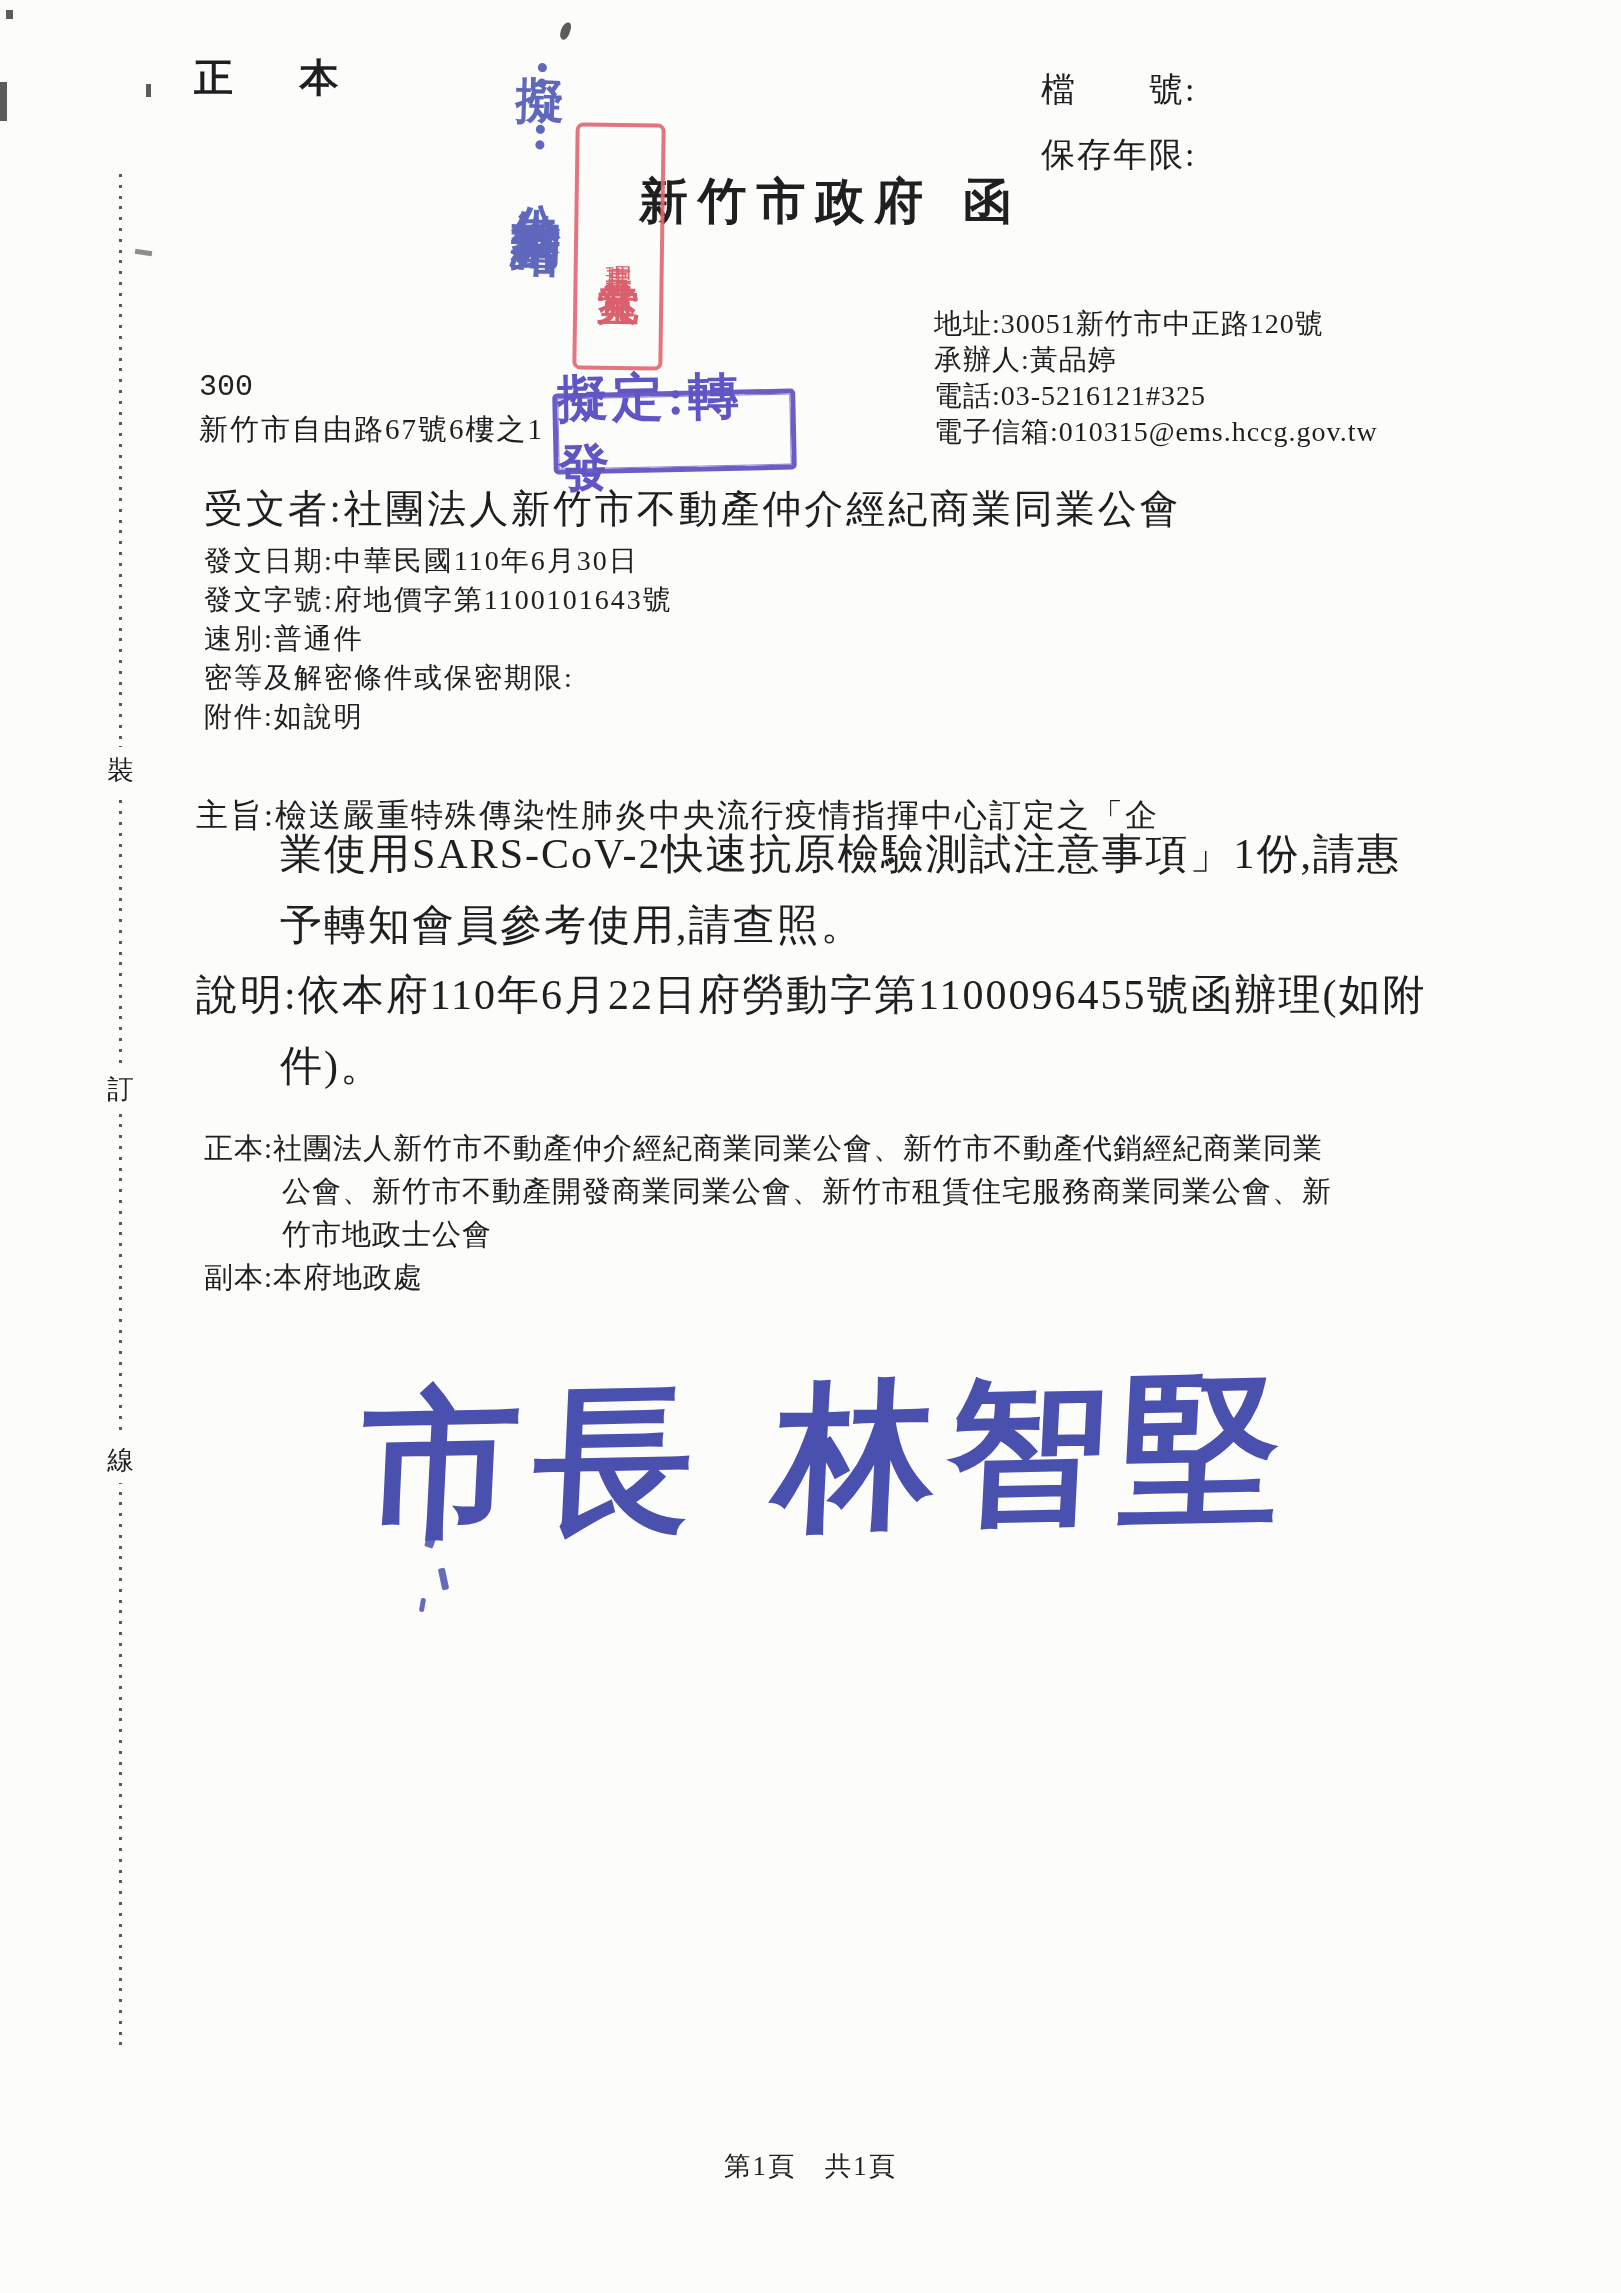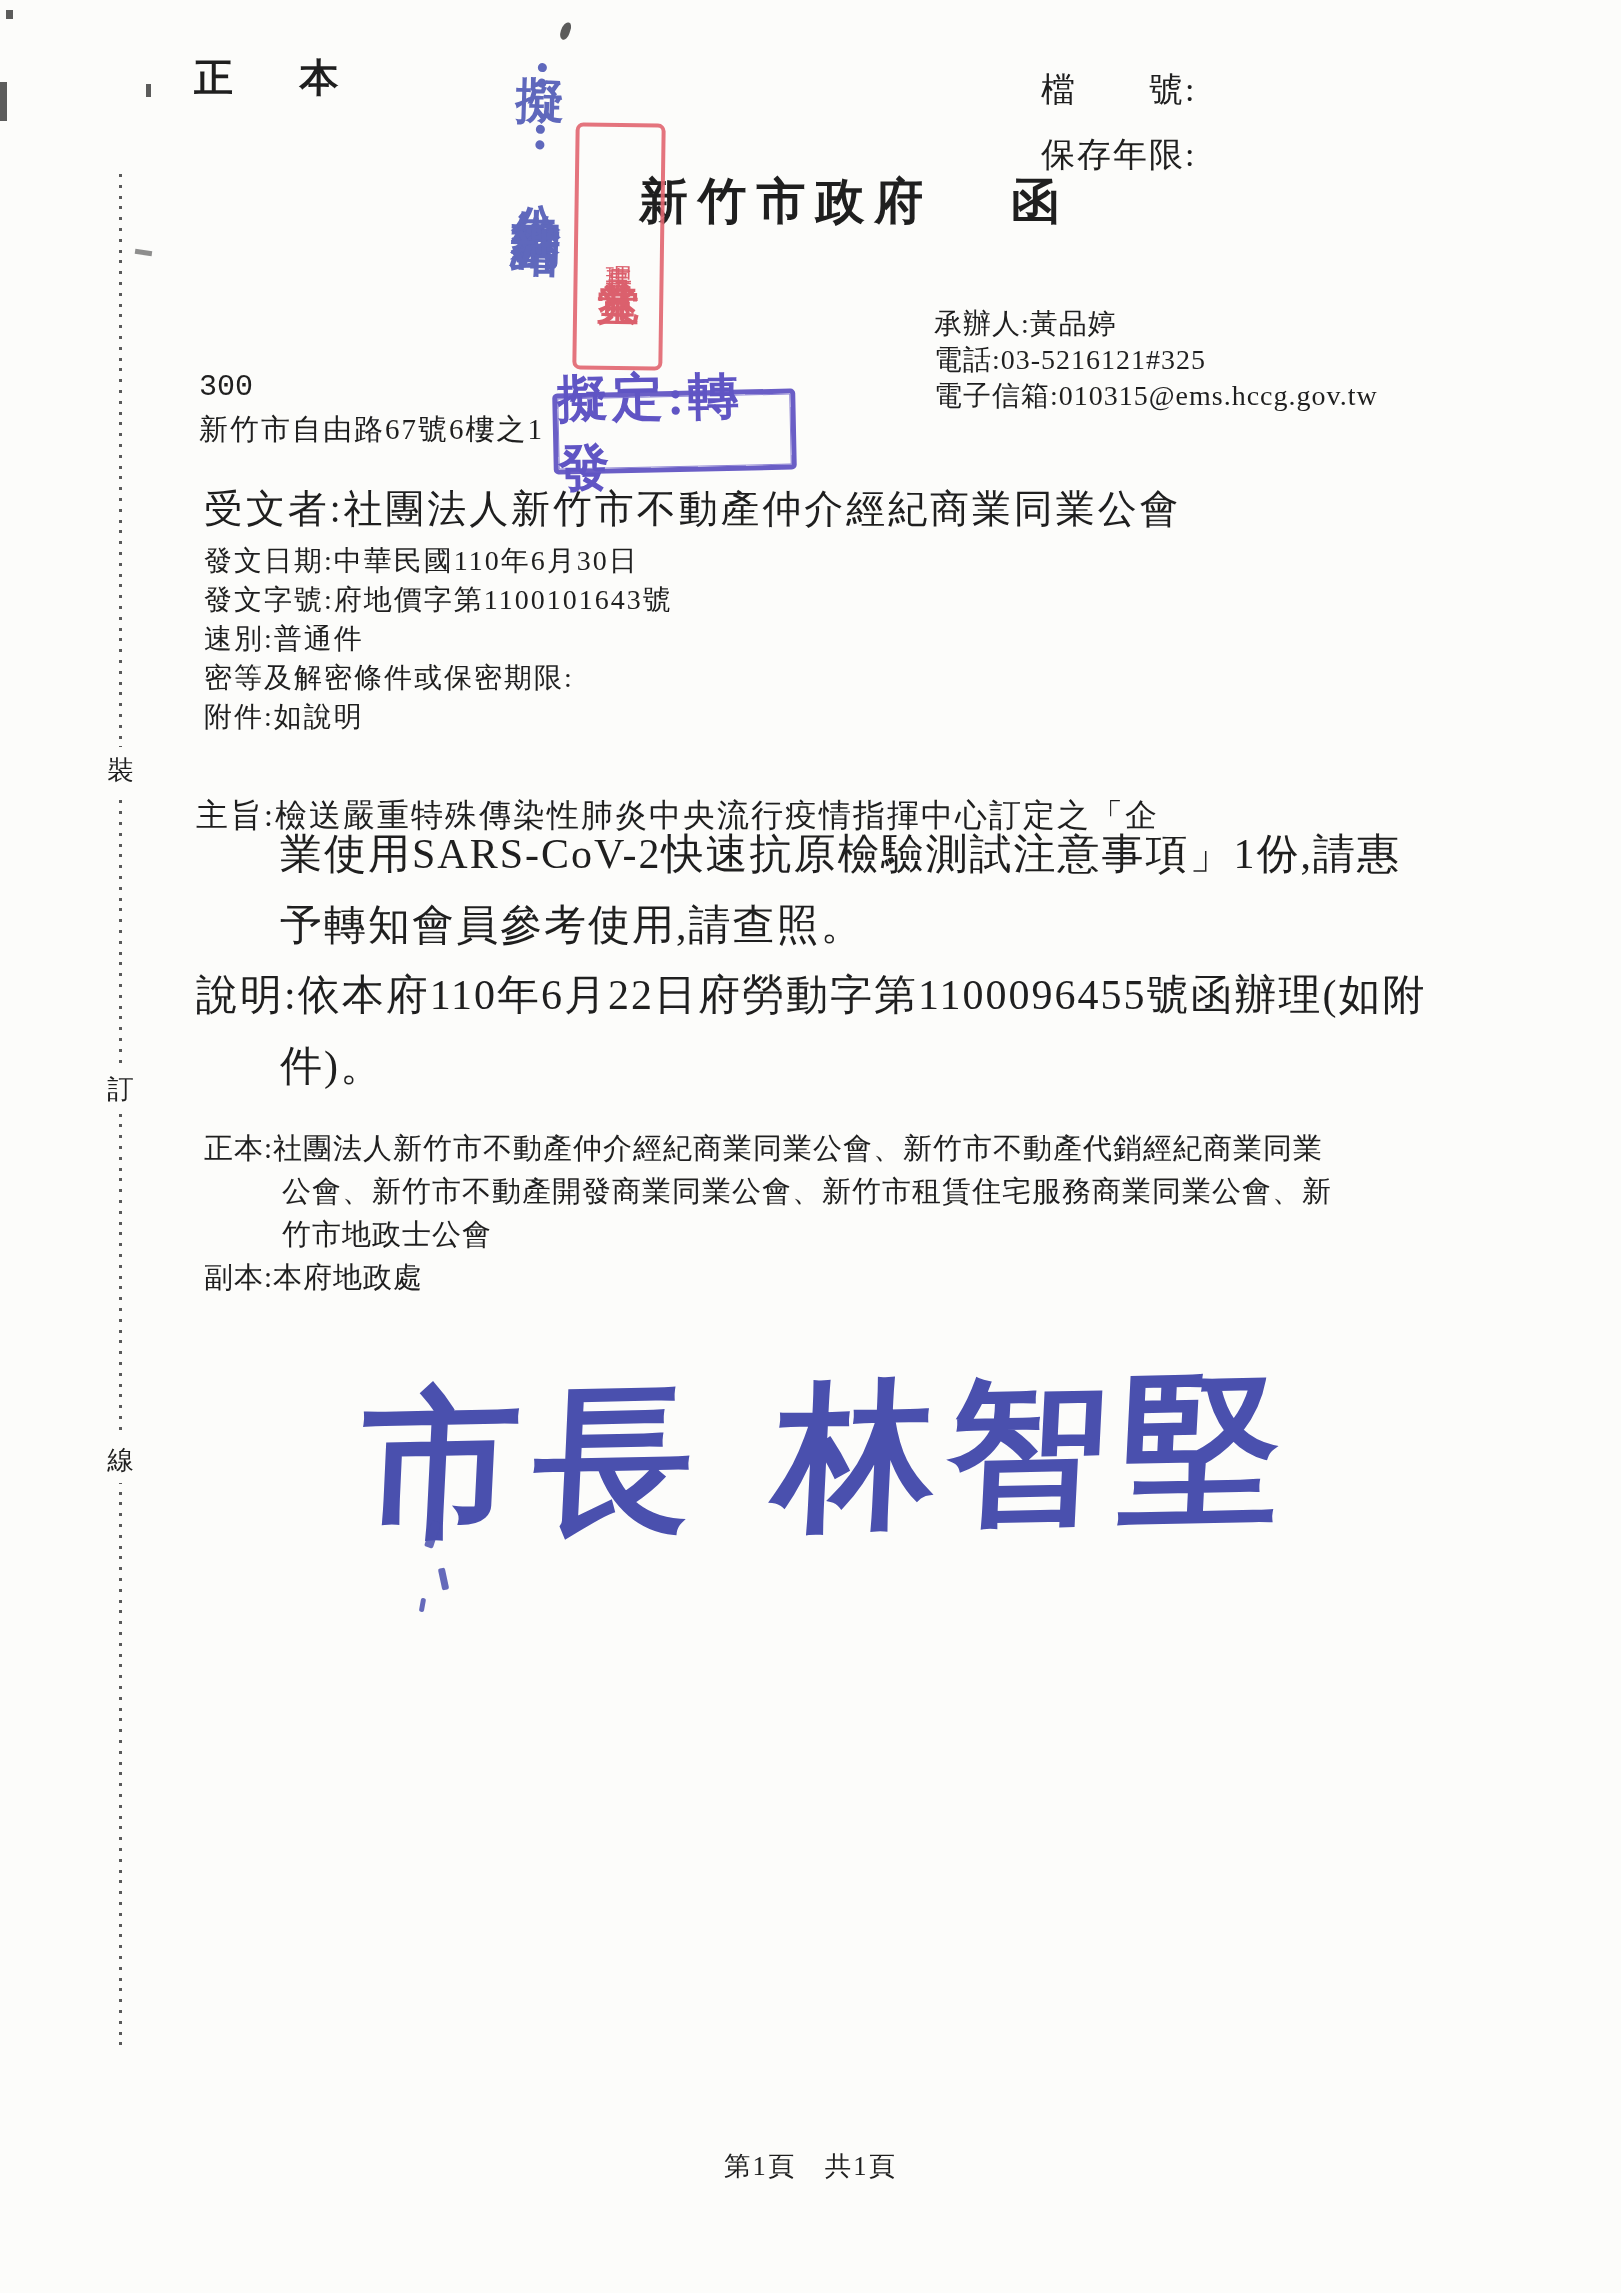--- a/index.html
+++ b/index.html
@@ -13,21 +13,21 @@
     color:#1f1f1f;
   }
   .abs{position:absolute;}
 
   
   .copy-label{left:194px;top:51px;font-size:39px;letter-spacing:13.7px;font-weight:600;}
   .fileinfo{left:1041px;top:73px;font-size:34px;line-height:1.0;letter-spacing:2px;}
   .fileinfo .l2{margin-top:31px;}
 
   
-  .title-row{left:639px;top:169px;display:flex;gap:78px;font-size:49px;letter-spacing:9.8px;font-weight:600;}
+  .title-row{left:639px;top:169px;display:flex;gap:30px;font-size:49px;letter-spacing:9.8px;font-weight:600;}
 
   
   .hand-note{
     left:510px;top:37px;height:529px;
     writing-mode:vertical-rl;text-orientation:upright;
     font-size:49px;letter-spacing:3.9px;line-height:1.0;
     color:#4a54b4;font-weight:700;opacity:.88;
     transform:rotate(1.8deg);
     font-family:"DejaVu Serif", serif;
     z-index:2;
@@ -128,20 +128,21 @@
 
   <div class="abs title-row">
     <span>新竹市政府</span>
     <span>函</span>
   </div>
 
   <div class="abs sender-zip">300</div>
   <div class="abs sender-street">新竹市自由路67號6樓之1</div>
 
   <div class="abs contact">
+    <div>地址:30051新竹市中正路120號</div>
     <div>承辦人:黃品婷</div>
     <div>電話:03-5216121#325</div>
     <div>電子信箱:010315@ems.hccg.gov.tw</div>
   </div>
 
   <div class="abs recipient line">受文者:社團法人新竹市不動產仲介經紀商業同業公會</div>
 
   <div class="abs meta">
     <div class="line">發文日期:中華民國110年6月30日</div>
     <div class="line">發文字號:府地價字第1100101643號</div>

